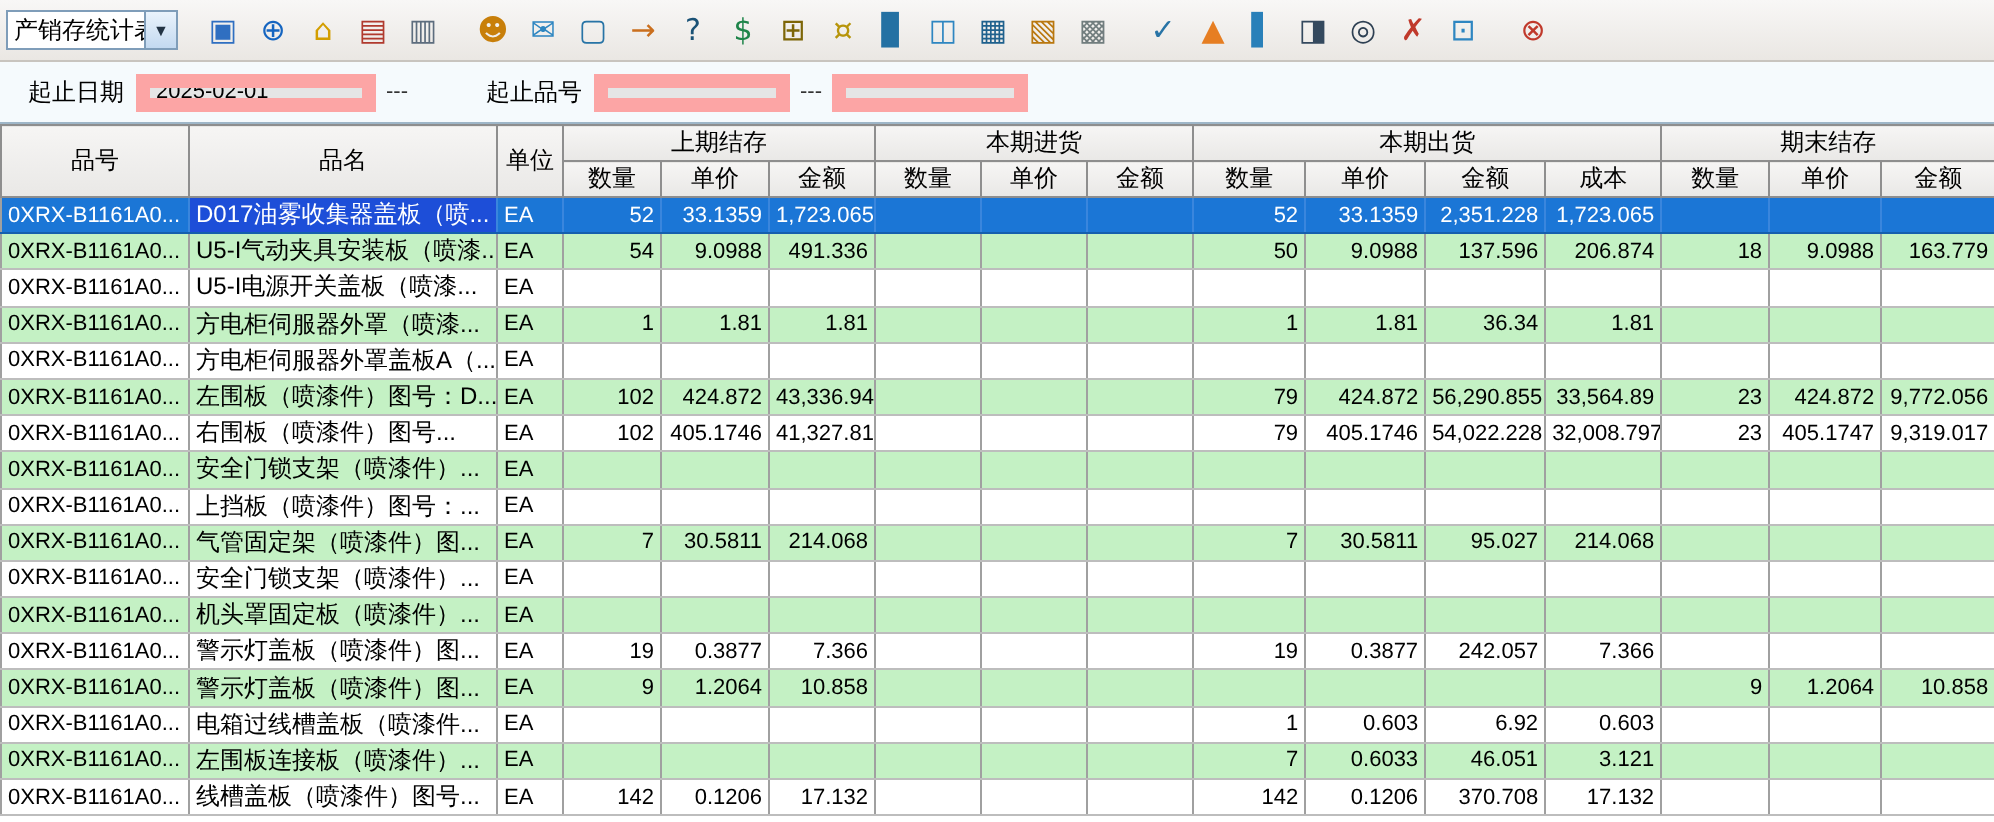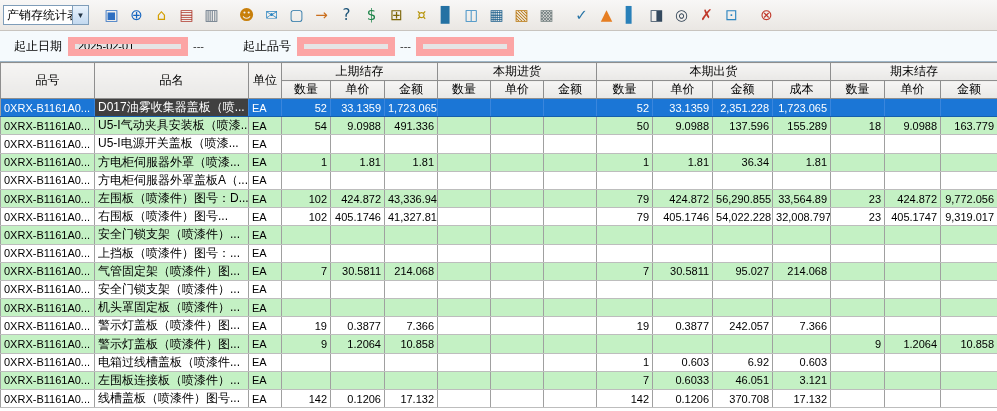--- a/index.html
+++ b/index.html
@@ -38,21 +38,21 @@
              font-weight:normal; font-size:12px; height:18px; padding:0 2px; white-space:nowrap; overflow:hidden; }
   .grid td { border-right:1px solid #a0a0a0; border-bottom:1px solid #bdbdbd; height:18.2px;
              font-size:11px; padding:0 3px; white-space:nowrap; overflow:hidden; }
   .grid td:first-child { border-left:1px solid #a0a0a0; }
   .grid td.left { text-align:left; }
   .grid td.num  { text-align:right; }
   .grid td.name { font-size:12px; }
   tr.white td { background:#ffffff; }
   tr.green td { background:#c4f1c4; }
   tr.sel td   { background:#1b76d6; color:#fff; border-right-color:#3a86dd; border-bottom-color:#155fae; }
-  tr.sel td.name { background:#404040; }
+  tr.sel td.name { background:#1d4ed8; }
 </style>
 </head>
 <body>
 
 <div class="app">
 
   <div class="toolbar">
     <div class="combo">
       <span class="combo-text">产销存统计表(含</span>
       <span class="combo-btn">▼</span>
@@ -176,21 +176,21 @@
             <td class="left">EA</td>
             <td class="num">54</td>
             <td class="num">9.0988</td>
             <td class="num">491.336</td>
             <td class="num"></td>
             <td class="num"></td>
             <td class="num"></td>
             <td class="num">50</td>
             <td class="num">9.0988</td>
             <td class="num">137.596</td>
-            <td class="num">155.289</td>
+            <td class="num">206.874</td>
             <td class="num">18</td>
             <td class="num">9.0988</td>
             <td class="num">163.779</td>
           </tr>
           <tr class="white">
             <td class="left">0XRX-B1161A0...</td>
             <td class="left name">U5-I电源开关盖板（喷漆...</td>
             <td class="left">EA</td>
             <td class="num"></td>
             <td class="num"></td>

